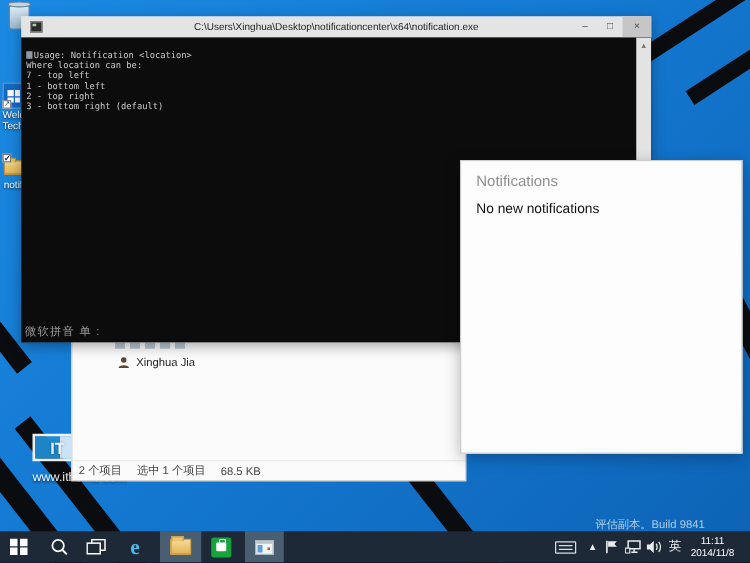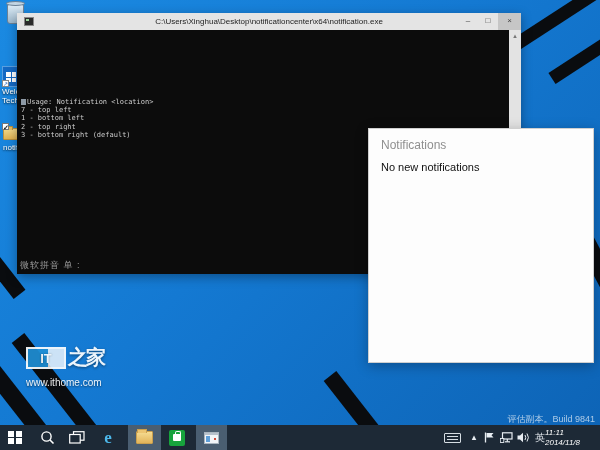--- a/index.html
+++ b/index.html
@@ -31,40 +31,40 @@
   .folder:before{content:"";position:absolute;top:-3px;left:0;width:7px;height:3px;background:#e8c065;border:1px solid #b9913f;border-bottom:none;border-radius:1px 1px 0 0;}
   .checkbox{position:absolute;left:-2px;top:-6px;width:7px;height:7px;background:#fff;border:1px solid #777;
     font-size:7px;line-height:7px;color:#222;text-align:center;font-weight:bold;}
   
   .ithome{position:absolute;left:26px;top:344px;width:90px;opacity:.92;}
   .it-row{display:flex;align-items:center;gap:2px;}
   .it-box{width:40px;height:22px;border:2px solid #fff;background:linear-gradient(90deg,#1f8fd5 55%,rgba(255,255,255,.85) 55%);
     color:#fff;font-weight:bold;font-size:13px;line-height:19px;text-align:center;text-shadow:0 0 2px rgba(0,0,0,.4);}
   .it-cn{color:#fff;font-size:20px;font-weight:bold;font-family:"DejaVu Serif",serif;text-shadow:0 1px 3px rgba(0,0,0,.5);letter-spacing:-2px;}
   .it-url{color:#fff;font-size:10px;margin-top:6px;text-shadow:0 1px 2px rgba(0,0,0,.6);}
-  .buildmark{position:absolute;right:5px;top:413px;width:150px;text-align:right;color:rgba(255,255,255,.65);font-size:9px;}
+  .buildmark{position:absolute;right:5px;top:413px;width:150px;text-align:center;color:rgba(255,255,255,.65);font-size:9px;}
   
   .explorer{position:absolute;left:57px;top:272px;width:316px;height:113px;background:#fbfbfb;border:1px solid #d5d5d5;}
   .tree-partial{position:absolute;left:34px;top:1px;width:60px;height:5px;background:repeating-linear-gradient(90deg,#b9c7d2 0 8px,transparent 8px 12px);}
   .user-row{position:absolute;left:36px;top:12px;display:flex;align-items:center;gap:5px;}
   .user-name{font-size:9px;color:#222;}
   .exp-status{position:absolute;left:0;right:0;bottom:0;height:16px;border-top:1px solid #ececec;
     display:flex;align-items:center;gap:12px;padding-left:5px;font-size:9px;color:#444;}
   
   .console{position:absolute;left:17px;top:13px;width:504px;height:261px;box-shadow:0 3px 10px rgba(0,0,0,.35);}
   .ctitlebar{position:relative;height:17px;background:#e4e4e4;display:flex;align-items:center;padding-left:10px;}
   .ctitle{position:absolute;left:0;right:0;text-align:center;font-size:8px;color:#222;}
   .cicon{position:absolute;left:7px;top:4px;width:10px;height:9px;background:#2a2a2a;border:1px solid #888;}
   .cicon:before{content:"";position:absolute;left:1px;top:1px;width:3px;height:2px;background:#9ad29a;}
   .cbtns{position:absolute;right:0;top:0;height:17px;display:flex;}
   .cbtn{width:20px;height:17px;font-size:8px;color:#444;text-align:center;line-height:16px;}
   .cbtn.close{background:#c6c6c6;width:23px;}
   .cclient{position:relative;height:244px;background:#0c0c0c;overflow:hidden;}
   .cline{font-family:"DejaVu Sans Mono",monospace;font-size:7px;line-height:8.2px;color:#cccccc;white-space:pre;padding-left:4px;}
-  .cline:first-child{padding-top:22px;margin-top:46px;}
+  .cline:first-child{padding-top:10px;}
   .selblock{display:inline-block;width:5px;height:6px;background:#8e9aa6;margin-right:1px;vertical-align:-1px;}
   .cscroll{position:absolute;right:0;top:0;bottom:0;width:12px;background:#e3e3e3;}
   .cscroll .arrow{display:block;text-align:center;font-size:7px;color:#777;padding-top:2px;}
   .imebar{position:absolute;left:3px;bottom:2px;color:#9a9a9a;font-size:9px;letter-spacing:1px;}
   
   .notifpanel{position:absolute;left:368px;top:128px;width:226px;height:235px;background:#fdfdfd;
     border:1px solid #cfcfcf;box-shadow:0 3px 12px rgba(0,0,0,.28);}
   .np-title{margin:9px 0 0 12px;font-size:12px;color:#8f8f8f;}
   .np-body{margin:9px 0 0 12px;font-size:11px;color:#111;}
   
@@ -81,21 +81,21 @@
   .bag{width:8px;height:7px;background:#fff;border-radius:1px;position:relative;}
   .bag:before{content:"";position:absolute;top:-3px;left:1.5px;width:4px;height:3px;border:1px solid #fff;border-bottom:none;border-radius:2px 2px 0 0;}
   .appwin{width:15px;height:12px;background:#f2f5f8;border:1px solid #aab6c0;position:relative;}
   .appwin .bar{position:absolute;top:0;left:0;right:0;height:2.5px;background:#b7c1cb;}
   .appwin .col{position:absolute;top:3.5px;left:1px;width:3.5px;bottom:1px;background:#5f9fd8;}
   .appwin .dot{position:absolute;top:5px;right:2px;width:2px;height:2px;background:#d04a3a;}
   .tray{position:absolute;top:0;height:25px;}
   .kbd{width:17px;height:10px;border:1px solid #d6dde3;border-radius:1px;position:relative;}
   .kbd:before{content:"";position:absolute;left:2px;top:2px;right:2px;height:1px;background:#d6dde3;box-shadow:0 3px 0 #d6dde3;}
   .traychar{color:#e8edf2;font-size:9px;line-height:25px;text-align:center;}
-  .clock{position:absolute;right:5px;top:3px;width:50px;text-align:left;color:#fff;font-size:8px;line-height:9.5px;font-style:italic;}
+  .clock{position:absolute;right:5px;top:3px;width:50px;text-align:center;color:#fff;font-size:8px;line-height:9.5px;}
 </style>
 </head>
 <body>
 
 <div class="screen">
 
   <div class="desktop">
     <div class="stripe s1"></div>
     <div class="stripe s2"></div>
     <div class="stripe s3"></div>
@@ -134,33 +134,49 @@
       <div class="it-row">
         <div class="it-box">IT</div>
         <div class="it-cn">之家</div>
       </div>
       <div class="it-url">www.ithome.com</div>
     </div>
 
     <div class="buildmark">评估副本。Build 9841</div>
   </div>
 
+  <div class="explorer">
+    <div class="tree-partial"></div>
+    <div class="user-row">
+      <svg width="10" height="10" viewBox="0 0 10 10">
+        <circle cx="5" cy="3" r="2.2" fill="#5f4632"></circle>
+        <path d="M0.8 9.3 C0.8 6.5 9.2 6.5 9.2 9.3 Z" fill="#5f4632"></path>
+      </svg>
+      <span class="user-name">Xinghua Jia</span>
+    </div>
+    <div class="exp-status">
+      <span>2 个项目</span>
+      <span>选中 1 个项目</span>
+      <span>68.5 KB</span>
+    </div>
+  </div>
 
   <div class="console">
     <div class="ctitlebar">
       <div class="cicon"></div>
       <div class="ctitle">C:\Users\Xinghua\Desktop\notificationcenter\x64\notification.exe</div>
       <div class="cbtns">
         <div class="cbtn">–</div>
         <div class="cbtn">□</div>
         <div class="cbtn close">×</div>
       </div>
     </div>
     <div class="cclient">
       <div class="cline"><span class="selblock"></span><span>Usage: Notification &lt;location&gt;</span></div>
+      <div class="cline">Where location can be:</div>
       <div class="cline">7 - top left</div>
       <div class="cline">1 - bottom left</div>
       <div class="cline">2 - top right</div>
       <div class="cline">3 - bottom right (default)</div>
       <div class="cscroll">
         <span class="arrow">▴</span>
       </div>
       <div class="imebar">微软拼音 单 :</div>
     </div>
   </div>

